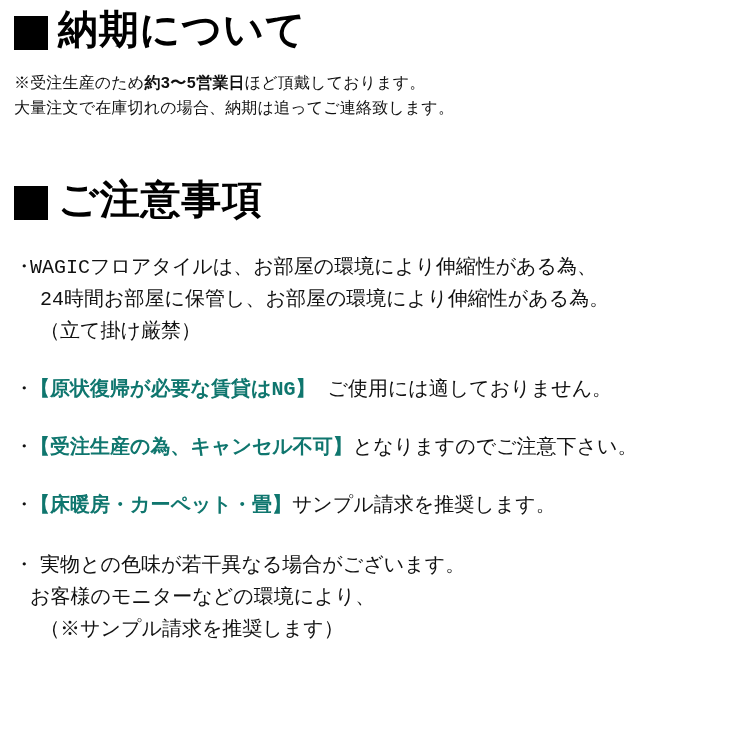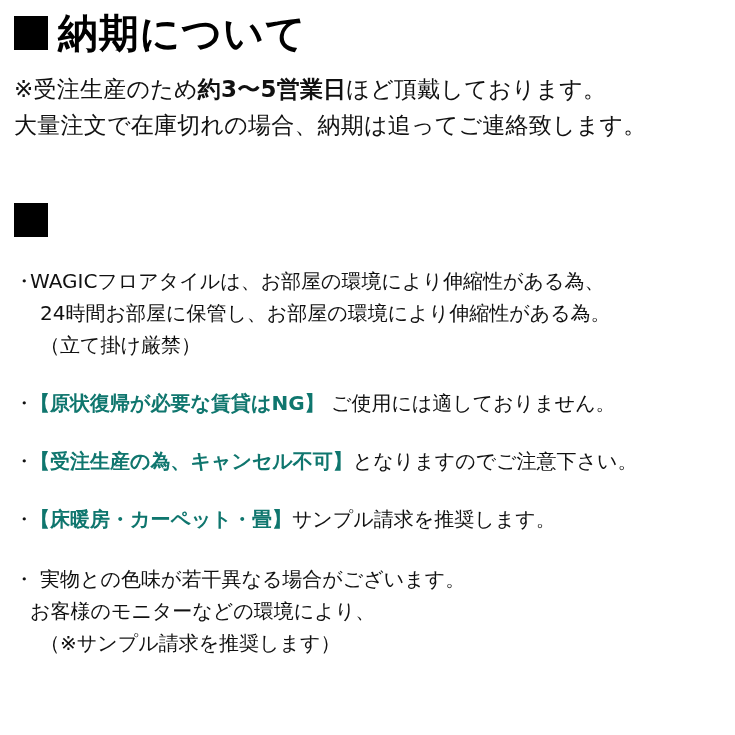--- a/index.html
+++ b/index.html
@@ -13,20 +13,21 @@
     font-family: "DejaVu Sans", "Liberation Sans", sans-serif;
     color: #111111;
     overflow: hidden;
   }
   .page {
     position: relative;
     width: 735px;
     height: 735px;
     box-sizing: border-box;
     padding: 12px 14px 0 14px;
+    font-family: Liberation Mono, monospace;
   }
 
   
   .section-heading {
     display: flex;
     align-items: center;
     font-weight: bold;
     font-size: 40px;
     letter-spacing: 0.02em;
     line-height: 1.05;
@@ -41,21 +42,21 @@
     flex: 0 0 auto;
   }
   .heading-text {
     display: inline-block;
     white-space: nowrap;
   }
 
   
   .lead-block {
     margin-top: 18px;
-    font-size: 23px;
+    font-size: 16px;
     line-height: 1.55;
     color: #111111;
     letter-spacing: 0.01em;
   }
   .lead-line {
     white-space: nowrap;
   }
   .lead-line .bold {
     font-weight: bold;
   }
@@ -120,20 +121,21 @@
       <span>※受注生産のため</span><span class="bold">約3〜5営業日</span><span>ほど頂戴しております。</span>
     </div>
     <div class="lead-line">
       <span>大量注文で在庫切れの場合、納期は追ってご連絡致します。</span>
     </div>
   </div>
 
   <div class="heading-2-wrap">
     <div class="section-heading">
       <span class="heading-square"></span>
+      <span class="heading-text">ご注意事項</span>
     </div>
   </div>
 
   <div class="notes">
 
     <div class="note-item spaced">
       <span class="note-bullet">・</span>
       <span class="note-body">
         <div class="note-line">WAGICフロアタイルは、お部屋の環境により伸縮性がある為、</div>
         <div class="note-line indent">24時間お部屋に保管し、お部屋の環境により伸縮性がある為。</div>

